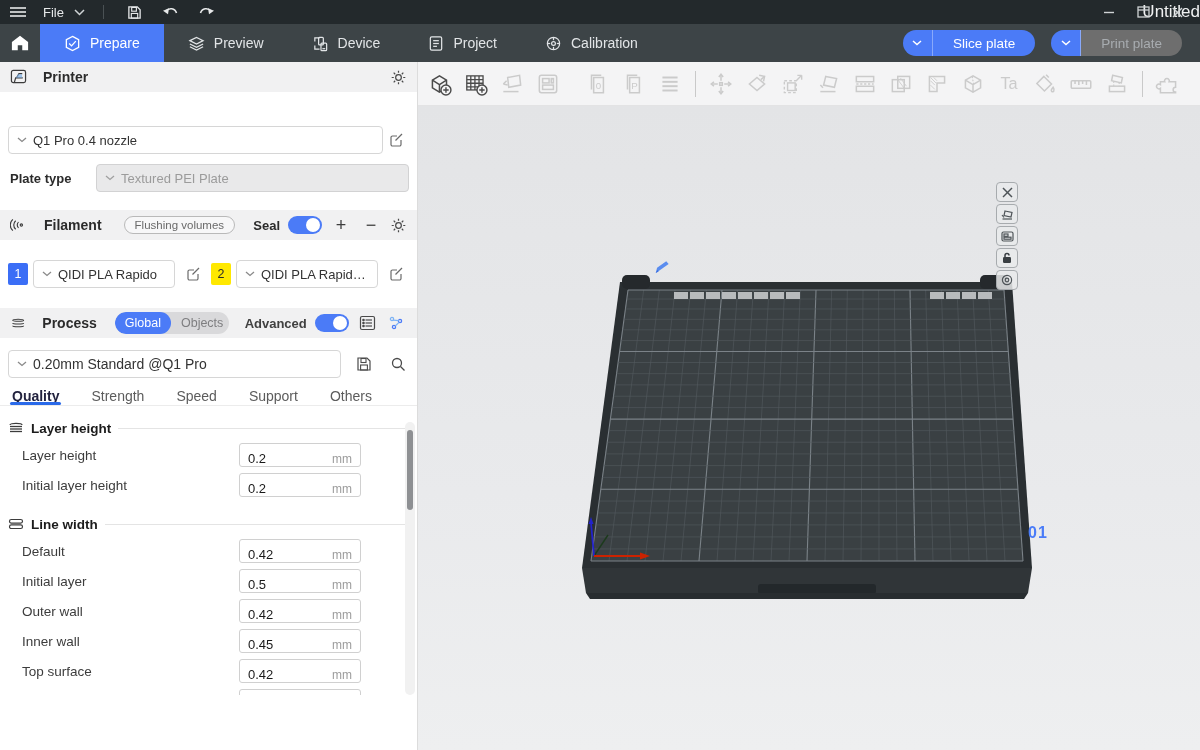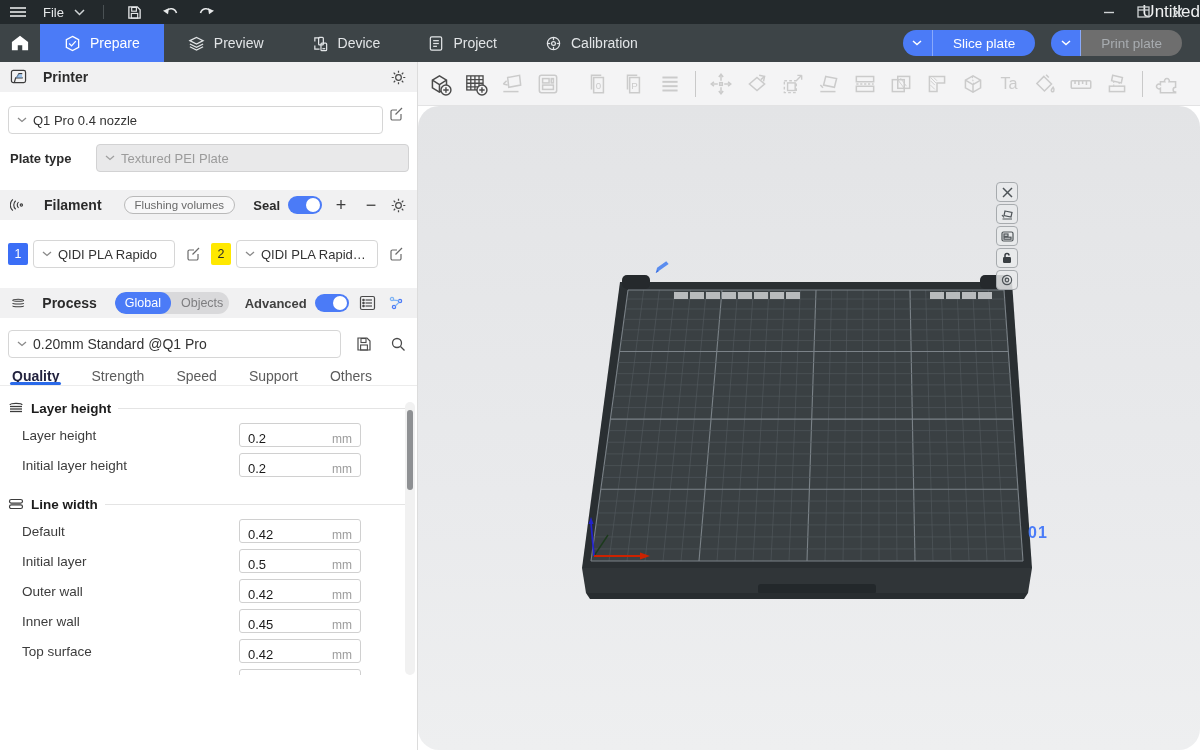--- a/index.html
+++ b/index.html
@@ -33,21 +33,21 @@
 
   .sec-header { height:30px; background:#f1f1f2; display:flex; align-items:center; padding:0 10px; gap:8px; }
   .sec-title { font-size:14px; font-weight:700; color:#2b2b2b;margin-left:8px; }
   .flex-sp { flex:1; }
   .gear { color:#4a4a4a; display:flex; cursor:pointer; }
 
   .printer-body { padding:14px 8px 0 8px; }
   .dd { height:28px; border:1px solid #d6d6d6; border-radius:4px; background:#fff; display:flex; align-items:center; padding:0 8px; gap:6px; color:#333; cursor:pointer; }
   .dd .txt { flex:1; white-space:nowrap; overflow:hidden; text-overflow:ellipsis; }
   .dd.gray { background:#e9e9ea; border-color:#d2d2d3; color:#9b9b9b; }
-  .row-flex { display:flex; align-items:flex-start; }
+  .row-flex { display:flex; align-items:center;margin-top:20px; }
   .edit-btn { width:26px; display:flex; align-items:center; justify-content:center; cursor:pointer; }
   .plate-row { margin-top:10px; display:flex; align-items:center; }
   .plate-lbl { width:88px; font-weight:700; color:#2b2b2b; padding-left:2px; }
 
   .chip { border:1px solid #b9b9b9; border-radius:10px; padding:2px 10px; font-size:11.5px; color:#6a6a6a; background:#f7f7f8; cursor:pointer; }
   .toggle { width:34px; height:18px; border-radius:9px; background:#4b7bf7; position:relative; cursor:pointer; flex:none; }
   .toggle::after { content:""; position:absolute; right:2px; top:2px; width:14px; height:14px; border-radius:50%; background:#fff; }
   .pm-btn { width:22px; text-align:center; font-size:18px; color:#3d3d3d; cursor:pointer; line-height:18px; }
 
   .fil-body { padding:20px 8px 0 8px; display:flex; align-items:center; gap:5px; }
@@ -78,21 +78,21 @@
   .pval { flex:1; padding-left:8px; color:#1a1a1a; }
   .punit { padding-right:8px; color:#9c9c9c; font-size:12px; }
   .vscroll { position:absolute; right:2px; top:16px; bottom:0; width:10px; background:#f1f1f1; border-radius:5px; }
   .vthumb { position:absolute; left:2px; top:8px; width:6px; height:80px; border-radius:3px; background:#8e9093; }
 
   
   .viewport { flex:1; display:flex; flex-direction:column; position:relative; }
   .vp-toolbar { height:44px; background:#f4f4f5; display:flex; align-items:center; padding-left:4px; border-bottom:1px solid #e3e3e4; }
   .ticon { width:36px; height:32px; display:flex; align-items:center; justify-content:center; cursor:pointer; }
   .tdiv { width:1px; height:26px; background:#c9c9c9; margin:0 7px; }
-  .vp-canvas { position:relative; flex:1; background:linear-gradient(180deg,#e3e4e6 0%,#e9eaec 60%,#eeeff0 100%); overflow:hidden;border-radius:21px; }
+  .vp-canvas { position:relative; flex:1; background:linear-gradient(180deg,#e3e4e6 0%,#e9eaec 60%,#eeeff0 100%); overflow:hidden; }
   .plate-tools { position:absolute; left:578px; top:76px; display:flex; flex-direction:column; gap:2px; }
   .plate-tool { width:22px; height:20px; border:1.5px solid #a7abae; border-radius:4px; background:rgba(233,234,235,.85); display:flex; align-items:center; justify-content:center; cursor:pointer; }
   .plate-label { position:absolute; left:610px; top:418px; color:#4a7cf8; font-weight:700; font-size:16px; letter-spacing:1px; }
   .plate-edit { position:absolute; left:234px; top:152px; cursor:pointer; }
 </style>
 </head>
 <body>
 
 <div class="titlebar">
   <div class="tb-left">

